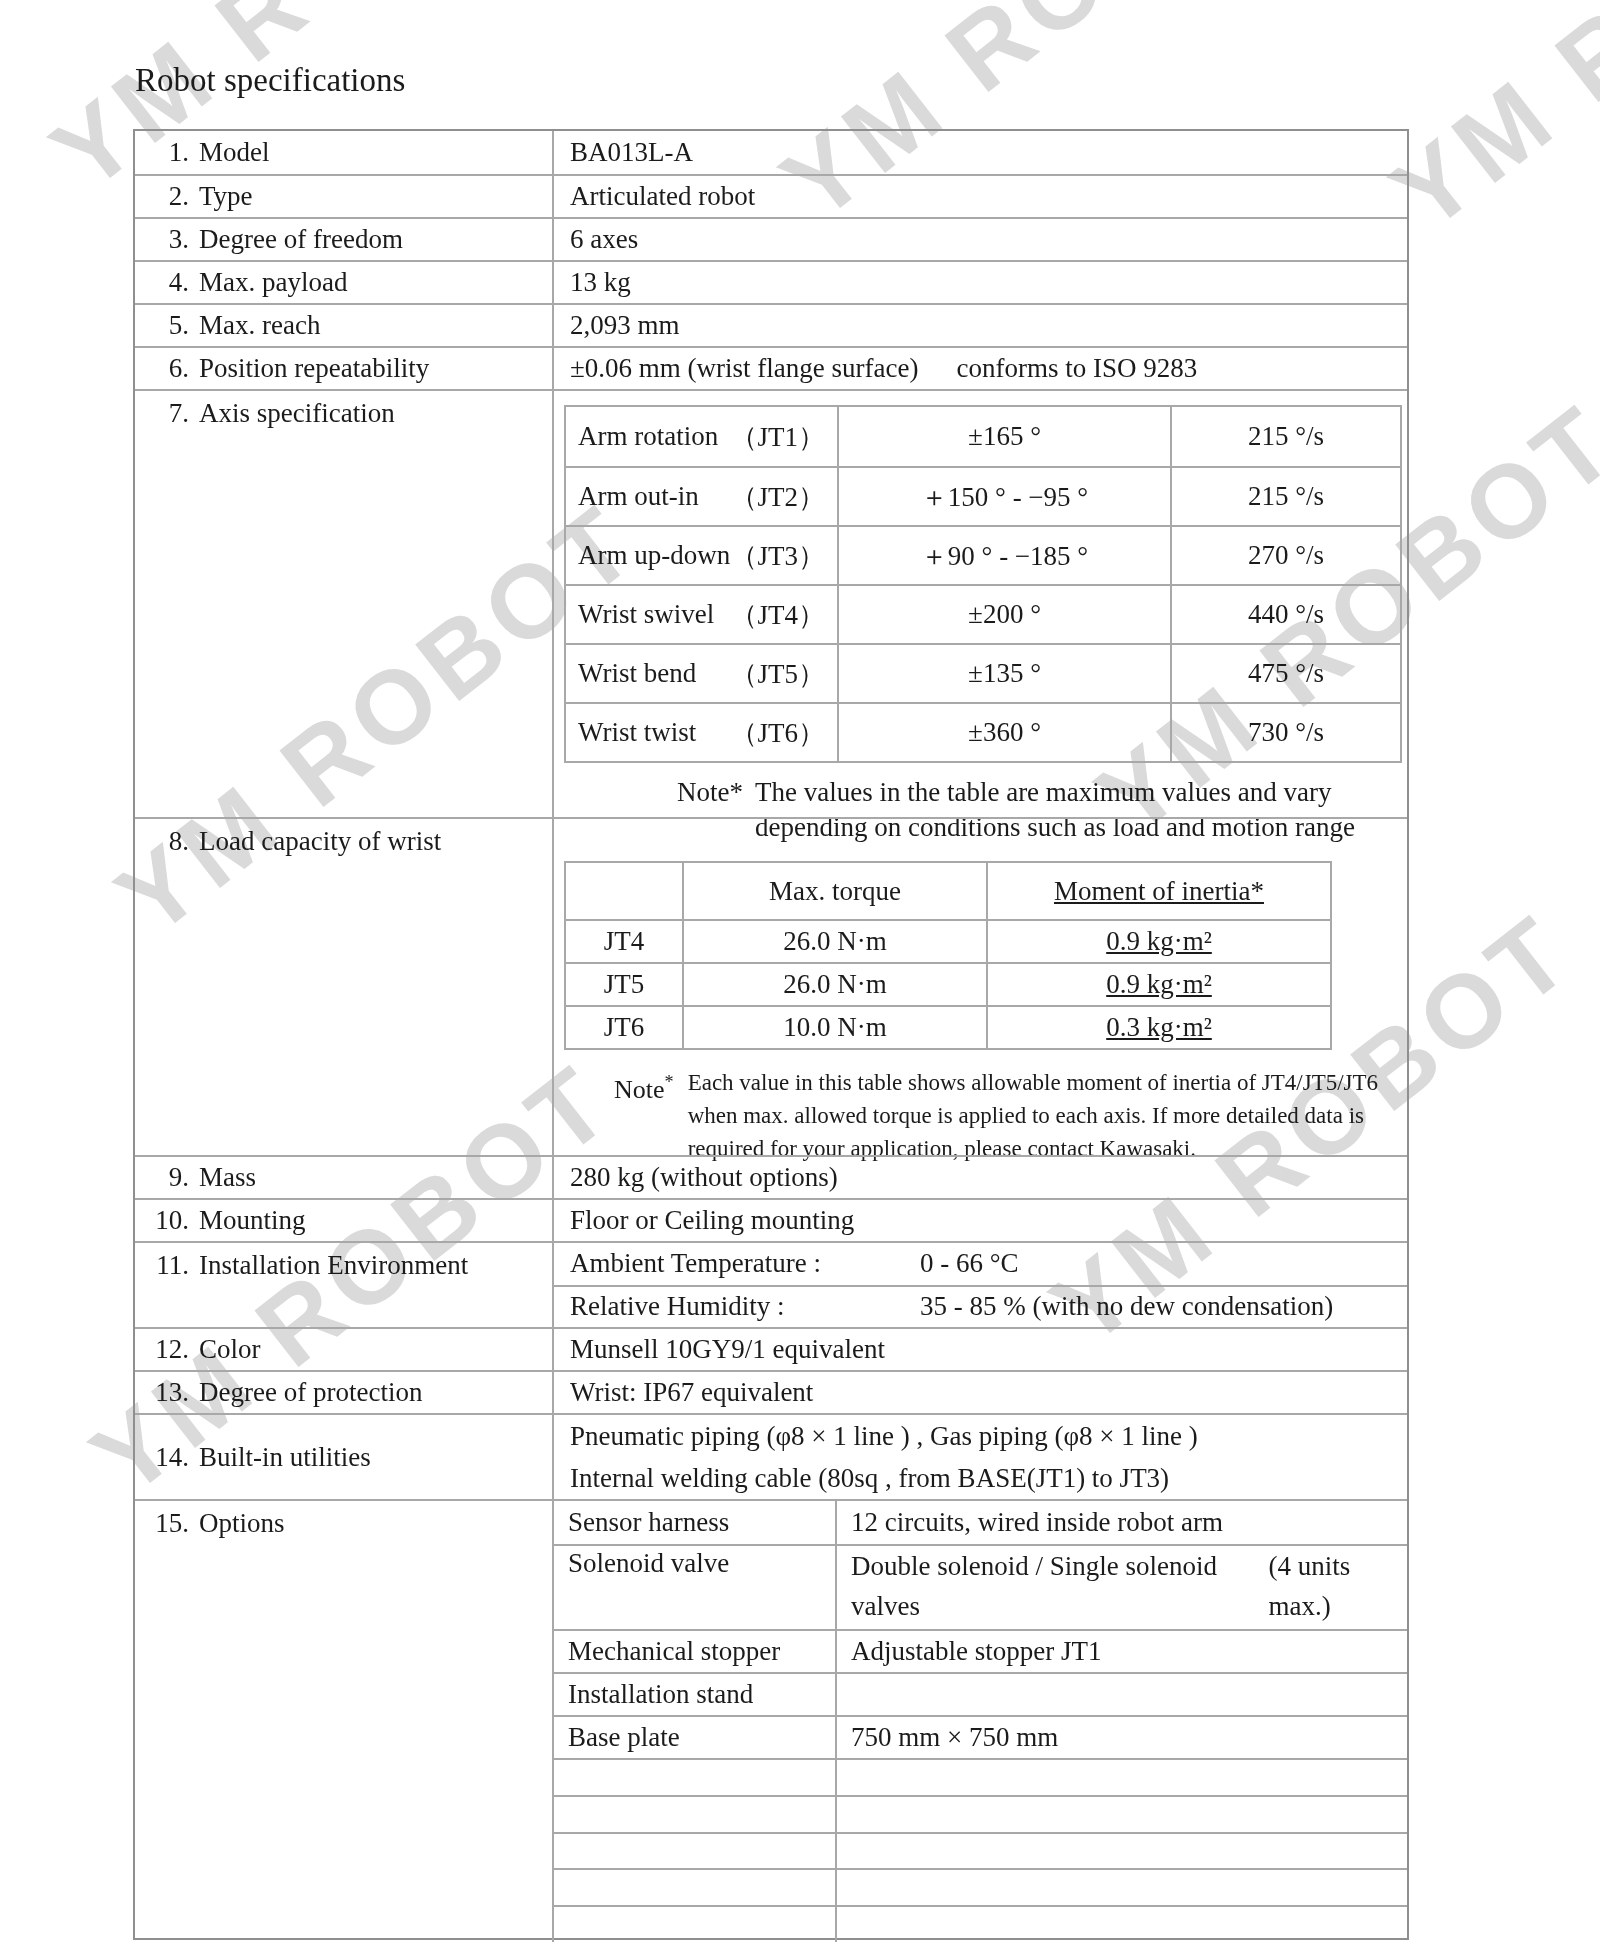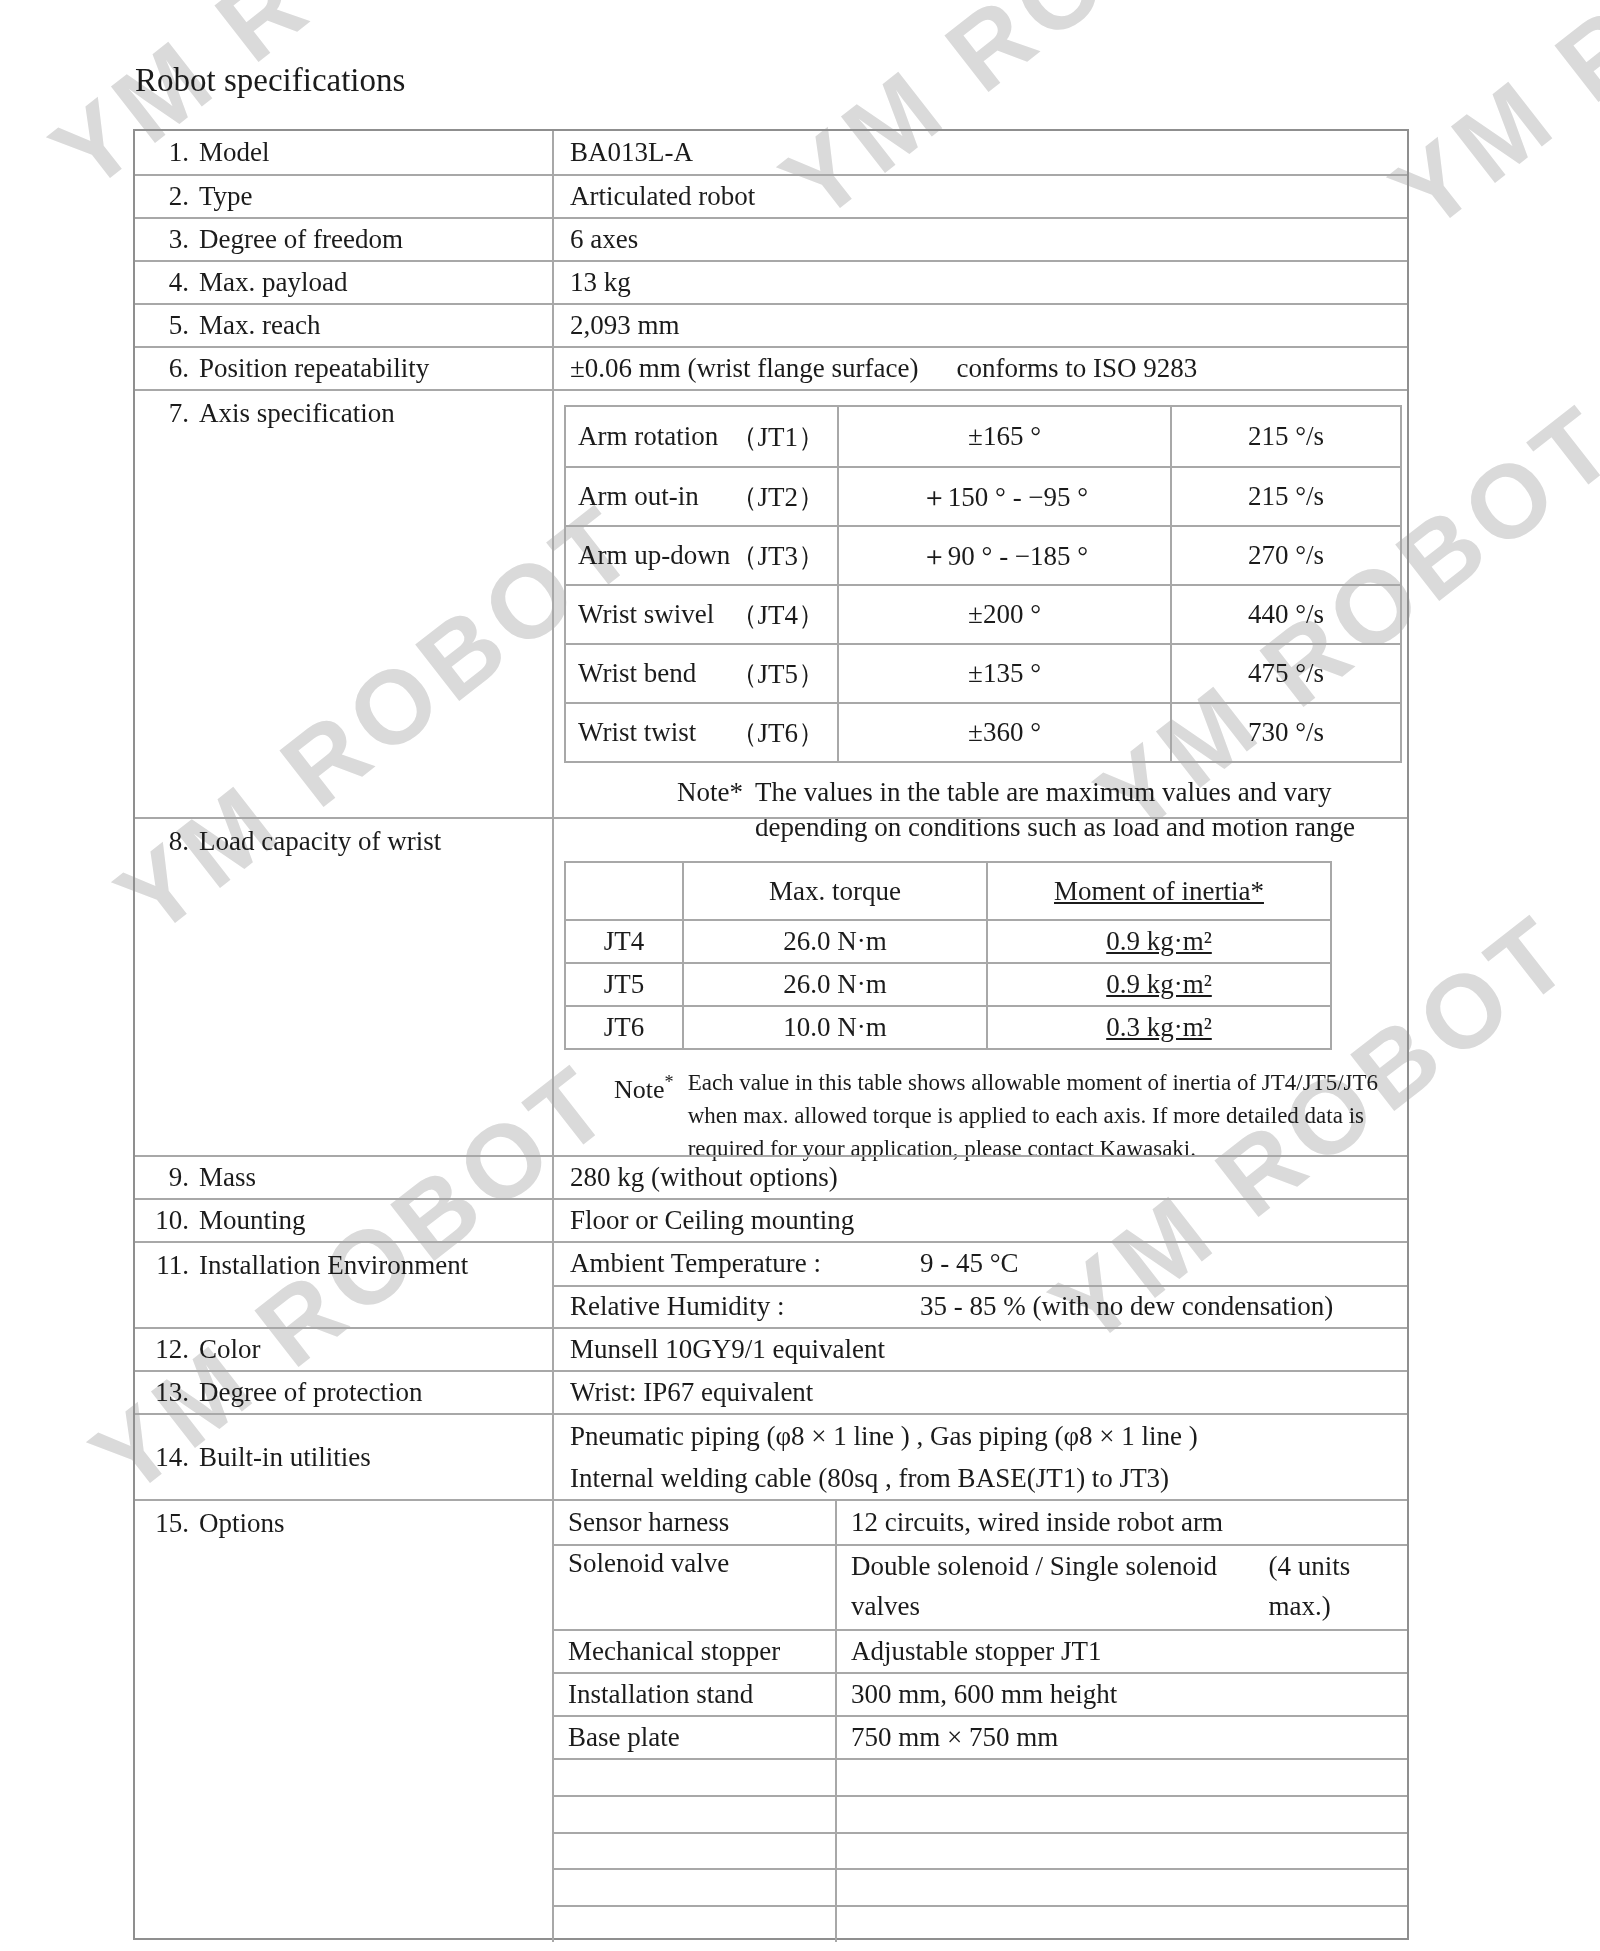--- a/index.html
+++ b/index.html
@@ -332,21 +332,21 @@
     </div>
 
     <div class="row h86">
       <div class="label-cell label-top">
         <span class="num">11.</span>
         <span class="lbl">Installation Environment</span>
       </div>
       <div class="env-stack">
         <div class="env-sub">
           <span class="env-label">Ambient Temperature :</span>
-          <span>9 - 45 °C</span>
+          <span>0 - 66 °C</span>
         </div>
         <div class="env-sub">
           <span class="env-label">Relative Humidity :</span>
           <span>35 - 85 % (with no dew condensation)</span>
         </div>
       </div>
     </div>
 
     <div class="row h43">
       <div class="label-cell">
@@ -395,21 +395,20 @@
             <div>Double solenoid / Single solenoid valves</div>
             <div class="opt-indent">(4 units max.)</div>
           </div>
         </div>
         <div class="opt-row opt-h43">
           <div class="opt-name">Mechanical stopper</div>
           <div class="opt-value">Adjustable stopper JT1</div>
         </div>
         <div class="opt-row opt-h43">
           <div class="opt-name">Installation stand</div>
-          <div class="opt-value">300 mm, 600 mm height</div>
         </div>
         <div class="opt-row opt-h43">
           <div class="opt-name">Base plate</div>
           <div class="opt-value">750 mm × 750 mm</div>
         </div>
         <div class="opt-row opt-h37">
           <div class="opt-name"></div>
           <div class="opt-value"></div>
         </div>
         <div class="opt-row opt-h37">

